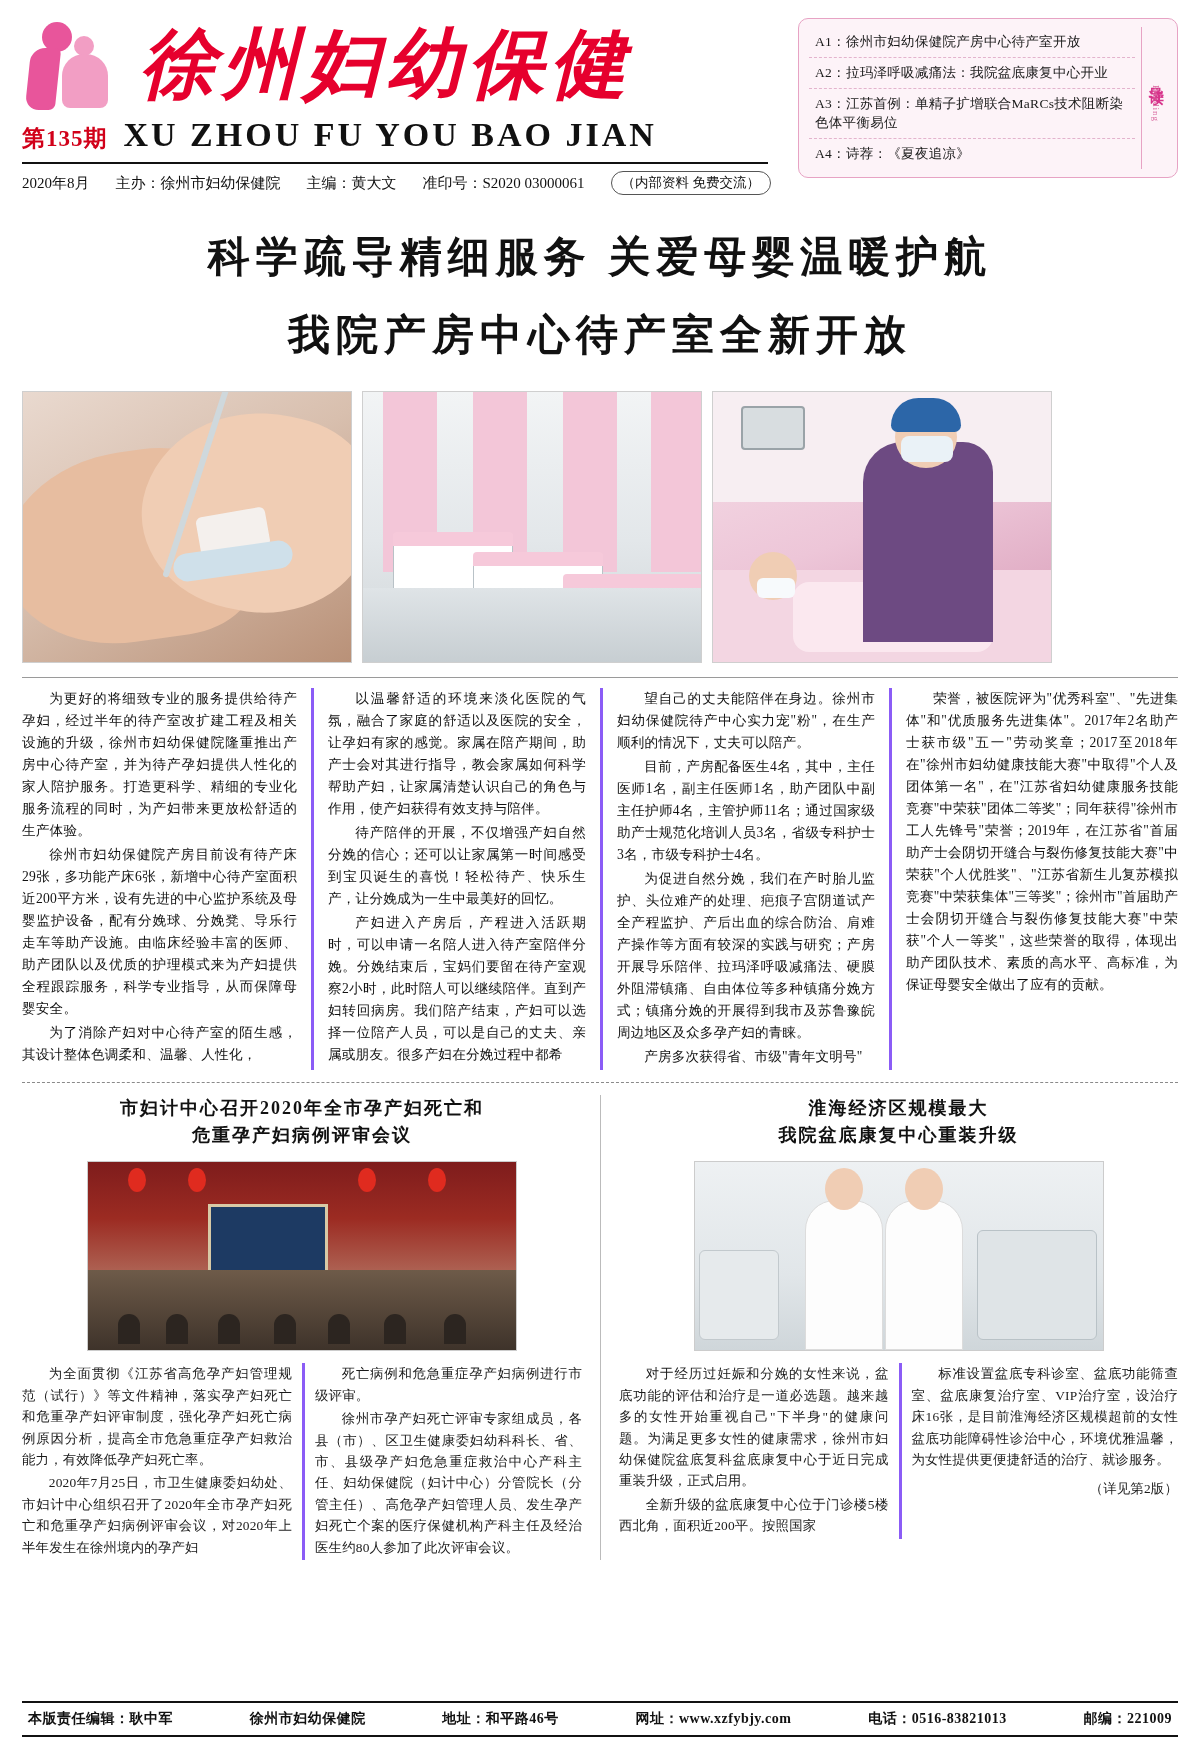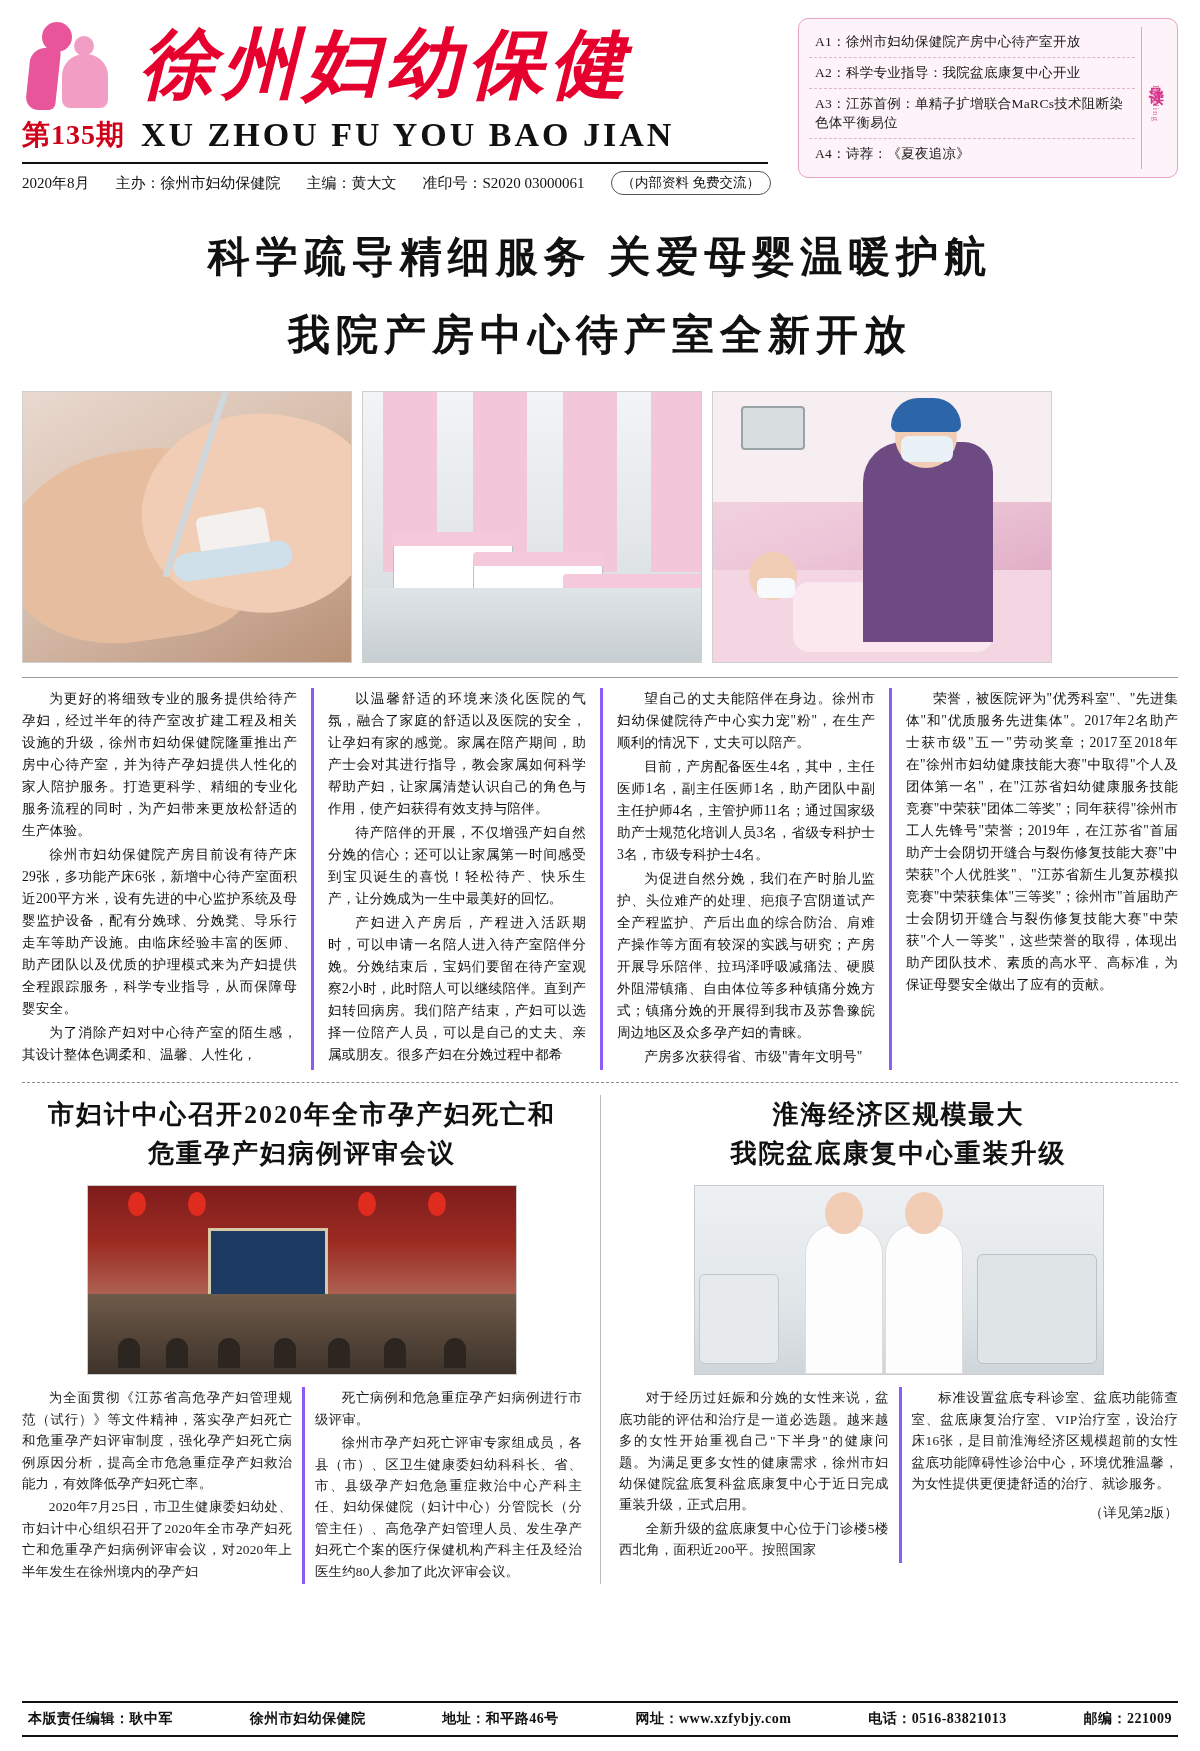--- a/index.html
+++ b/index.html
@@ -24,21 +24,21 @@
   .logo-mark .body2 { position:absolute; width:46px; height:54px; background:#f29ec4; left:40px; top:36px; border-radius:22px 22px 8px 8px; }
   .logo-mark .dot2 { position:absolute; width:20px; height:20px; border-radius:50%; background:#f29ec4; left:52px; top:18px; }
   .title-cn {
     font-family:"Liberation Serif", serif;
     font-size:76px; font-weight:bold; color:#e6002d;
     letter-spacing:6px; line-height:1;
     font-style:italic;
     white-space:nowrap;
   }
   .issue-row { display:flex; align-items:flex-end; gap:16px; margin-top:6px; }
-  .issue-no { font-size:28px; font-weight:bold; color:#d10019; letter-spacing:1px; white-space:nowrap;text-align:right; }
+  .issue-no { font-size:23px; font-weight:bold; color:#d10019; letter-spacing:1px; white-space:nowrap;text-align:right; }
   .title-py {
     font-family:"Liberation Serif", serif;
     font-size:34px; font-weight:bold; color:#111;
     letter-spacing:3px; white-space:nowrap;
   }
   .mast-rule { border-top:2px solid #111; margin-top:8px; width:746px; }
   .mast-info { display:flex; align-items:center; gap:26px; font-size:15px; padding-top:7px; color:#111; white-space:nowrap;}
   .mast-info .boxed { border:1px solid #555; border-radius:12px; padding:2px 10px; font-size:13.5px; }
 
   
@@ -116,21 +116,21 @@
   .col:last-child { padding-right:0; }
   .col p { margin:0 0 2px 0; text-indent:2em; }
   .colsep { border-left:3px solid #8b5cf6; }
 
   .dash-rule { border-top:1px dashed #8a8a8a; margin-top:12px; }
 
   
   .lower { display:flex; margin-top:12px; }
   .lower-left { width:50%; padding-right:18px; }
   .lower-right { width:50%; padding-left:18px; border-left:1px solid #bbb; }
-  .sub-head { text-align:center; font-size:26px; font-weight:bold; line-height:1.5; letter-spacing:2px; color:#111; }
+  .sub-head { text-align:center; font-size:18px; font-weight:bold; line-height:1.5; letter-spacing:2px; color:#111; }
   .sub-photo { margin:12px auto 0 auto; border:1px solid #ccc; position:relative; overflow:hidden; }
   .sp-left { width:430px; height:190px; }
   .sp-right { width:410px; height:190px; }
 
   
   .sp-left .bg { position:absolute; inset:0; background:linear-gradient(180deg,#7e1c1c 0%,#9c2b22 30%,#c7b39b 100%); }
   .sp-left .screen { position:absolute; left:120px; top:42px; width:120px; height:70px; background:#1d3a63; border:3px solid #d8c9a6; }
   .sp-left .lantern { position:absolute; width:18px; height:24px; background:#e02b1f; border-radius:50%; top:6px; }
   .sp-left .seats { position:absolute; left:0; bottom:0; width:100%; height:80px; background:linear-gradient(180deg,#6e5b49,#3e332a); }
   .sp-left .person { position:absolute; width:22px; height:30px; background:#2c2520; border-radius:11px 11px 0 0; bottom:6px;}
@@ -186,21 +186,21 @@
         <span>主办：徐州市妇幼保健院</span>
         <span>主编：黄大文</span>
         <span>准印号：S2020 03000061</span>
         <span class="boxed">（内部资料 免费交流）</span>
       </div>
     </div>
 
     <div class="reading-box">
       <div class="reading-items">
         <div class="reading-item">A1：徐州市妇幼保健院产房中心待产室开放</div>
-        <div class="reading-item">A2：科学专业指导：我院盆底康复中心开业</div>
+        <div class="reading-item">A2：拉玛泽呼吸减痛法：我院盆底康复中心开业</div>
         <div class="reading-item">A3：江苏首例：单精子扩增联合MaRCs技术阻断染色体平衡易位</div>
         <div class="reading-item">A4：诗荐：《夏夜追凉》</div>
       </div>
       <div class="reading-label">
         <span class="cn">导读</span>
         <span class="en">Reading</span>
       </div>
     </div>
   </div>
 

